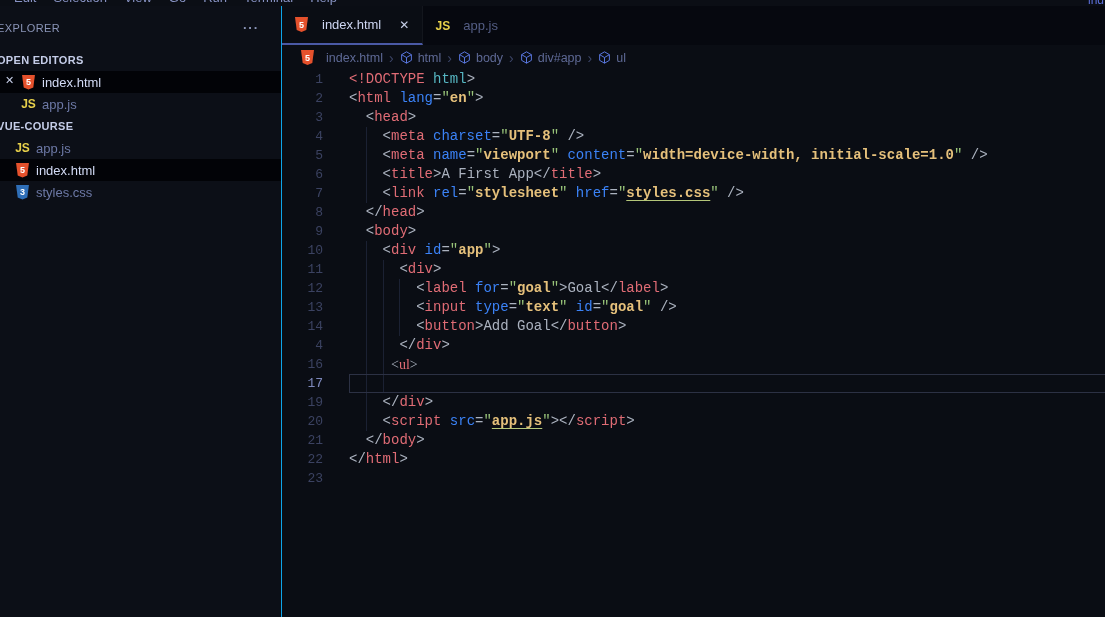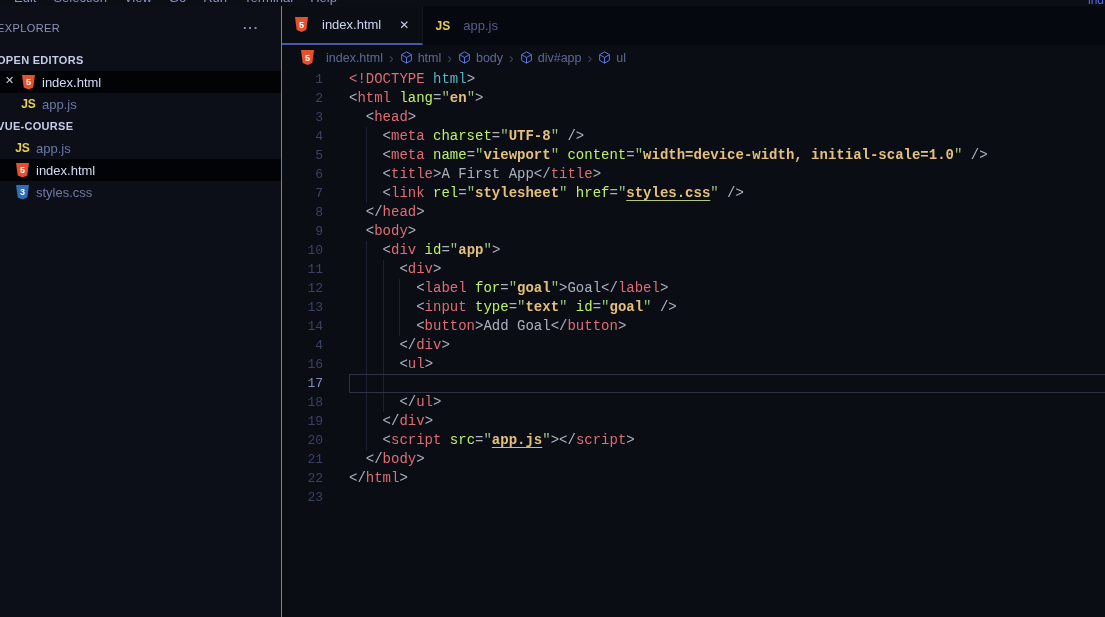--- a/index.html
+++ b/index.html
@@ -52,21 +52,21 @@
   .code{flex:1;font-family:"Liberation Mono","DejaVu Sans Mono",monospace;font-size:14px;line-height:19px}
   .line{display:flex;height:19px;position:relative;white-space:pre;cursor:text}
   .gutter{width:67px;min-width:67px;text-align:right;padding-right:26px;box-sizing:border-box;color:#3b4261;font-size:13px}
   .line.active .gutter{color:#7d88bb}
   .lc{position:relative;flex:1}
   .guide{position:absolute;top:0;bottom:0;width:1px;background:#1b2133}
   .line.active::after{content:"";position:absolute;left:67px;right:0;top:0;bottom:0;border:1px solid #2c3144;border-right:none;pointer-events:none}
 
   .tk-p{color:#abb2bf}
   .tk-t{color:#e06c75}
-  .tk-a{color:#bef264}
+  .tk-a{color:#3b82f6}
   .tk-q{color:#98c379}
   .tk-s{color:#e5c07b;font-weight:bold}
   .tk-l{color:#e5c07b;font-weight:bold;text-decoration:underline;text-decoration-color:#b5c77a;text-underline-offset:3px}
   .tk-x{color:#abb2bf}
   .tk-k{color:#56b6c2}
 </style>
 </head>
 <body>
 
 <div class="app">
@@ -177,23 +177,22 @@
           <div class="line"><span class="gutter">6</span><span class="lc"><span class="guide" style="left: calc(2ch);"></span><span style="padding-left: 4ch; display: inline-block;"><span class="tk-p">&lt;</span><span class="tk-t">title</span><span class="tk-p">&gt;</span><span class="tk-x">A First App</span><span class="tk-p">&lt;/</span><span class="tk-t">title</span><span class="tk-p">&gt;</span></span></span></div>
           <div class="line"><span class="gutter">7</span><span class="lc"><span class="guide" style="left: calc(2ch);"></span><span style="padding-left: 4ch; display: inline-block;"><span class="tk-p">&lt;</span><span class="tk-t">link</span><span class="tk-a"> rel</span><span class="tk-p">=</span><span class="tk-q">"</span><span class="tk-s">stylesheet</span><span class="tk-q">"</span><span class="tk-a"> href</span><span class="tk-p">=</span><span class="tk-q">"</span><span class="tk-l">styles.css</span><span class="tk-q">"</span><span class="tk-p"> /&gt;</span></span></span></div>
           <div class="line"><span class="gutter">8</span><span class="lc"><span style="padding-left: 2ch; display: inline-block;"><span class="tk-p">&lt;/</span><span class="tk-t">head</span><span class="tk-p">&gt;</span></span></span></div>
           <div class="line"><span class="gutter">9</span><span class="lc"><span style="padding-left: 2ch; display: inline-block;"><span class="tk-p">&lt;</span><span class="tk-t">body</span><span class="tk-p">&gt;</span></span></span></div>
           <div class="line"><span class="gutter">10</span><span class="lc"><span class="guide" style="left: calc(2ch);"></span><span style="padding-left: 4ch; display: inline-block;"><span class="tk-p">&lt;</span><span class="tk-t">div</span><span class="tk-a"> id</span><span class="tk-p">=</span><span class="tk-q">"</span><span class="tk-s">app</span><span class="tk-q">"</span><span class="tk-p">&gt;</span></span></span></div>
           <div class="line"><span class="gutter">11</span><span class="lc"><span class="guide" style="left: calc(2ch);"></span><span class="guide" style="left: calc(4ch);"></span><span style="padding-left: 6ch; display: inline-block;"><span class="tk-p">&lt;</span><span class="tk-t">div</span><span class="tk-p">&gt;</span></span></span></div>
           <div class="line"><span class="gutter">12</span><span class="lc"><span class="guide" style="left: calc(2ch);"></span><span class="guide" style="left: calc(4ch);"></span><span class="guide" style="left: calc(6ch);"></span><span style="padding-left: 8ch; display: inline-block;"><span class="tk-p">&lt;</span><span class="tk-t">label</span><span class="tk-a"> for</span><span class="tk-p">=</span><span class="tk-q">"</span><span class="tk-s">goal</span><span class="tk-q">"</span><span class="tk-p">&gt;</span><span class="tk-x">Goal</span><span class="tk-p">&lt;/</span><span class="tk-t">label</span><span class="tk-p">&gt;</span></span></span></div>
           <div class="line"><span class="gutter">13</span><span class="lc"><span class="guide" style="left: calc(2ch);"></span><span class="guide" style="left: calc(4ch);"></span><span class="guide" style="left: calc(6ch);"></span><span style="padding-left: 8ch; display: inline-block;"><span class="tk-p">&lt;</span><span class="tk-t">input</span><span class="tk-a"> type</span><span class="tk-p">=</span><span class="tk-q">"</span><span class="tk-s">text</span><span class="tk-q">"</span><span class="tk-a"> id</span><span class="tk-p">=</span><span class="tk-q">"</span><span class="tk-s">goal</span><span class="tk-q">"</span><span class="tk-p"> /&gt;</span></span></span></div>
           <div class="line"><span class="gutter">14</span><span class="lc"><span class="guide" style="left: calc(2ch);"></span><span class="guide" style="left: calc(4ch);"></span><span class="guide" style="left: calc(6ch);"></span><span style="padding-left: 8ch; display: inline-block;"><span class="tk-p">&lt;</span><span class="tk-t">button</span><span class="tk-p">&gt;</span><span class="tk-x">Add Goal</span><span class="tk-p">&lt;/</span><span class="tk-t">button</span><span class="tk-p">&gt;</span></span></span></div>
           <div class="line"><span class="gutter">4</span><span class="lc"><span class="guide" style="left: calc(2ch);"></span><span class="guide" style="left: calc(4ch);"></span><span style="padding-left: 6ch; display: inline-block;"><span class="tk-p">&lt;/</span><span class="tk-t">div</span><span class="tk-p">&gt;</span></span></span></div>
-          <div class="line"><span class="gutter">16</span><span class="lc"><span class="guide" style="left: calc(2ch);"></span><span class="guide" style="left: calc(4ch);"></span><span style="padding-left: 6ch; display: inline-block;"><span class="tk-p">&lt;</span><span class="tk-t">ul</span><span class="tk-p">&gt;</span></span></span></div>
+          <div class="line"><span class="gutter">16</span><span class="lc"><span class="guide" style="left: calc(2ch);"></span><span class="guide" style="left: calc(4ch);"></span><span style="padding-left: 6ch; display: inline-block; font-family: Liberation Serif, serif;"><span class="tk-p">&lt;</span><span class="tk-t">ul</span><span class="tk-p">&gt;</span></span></span></div>
           <div class="line active"><span class="gutter">17</span><span class="lc"><span class="guide" style="left: calc(2ch);"></span><span class="guide" style="left: calc(4ch);"></span><span style="padding-left: 0ch; display: inline-block;"></span></span></div>
-          <div class="line"><span class="gutter">18</span><span class="lc"><span class="guide" style="left: calc(2ch);"></span><span class="guide" style="left: calc(4ch);"></span><span style="padding-left: 6ch; display: inline-block;"><span class="tk-p">&lt;/</span><span class="tk-t">ul</span><span class="tk-p">&gt;</span></span></span></div>
           <div class="line"><span class="gutter">19</span><span class="lc"><span class="guide" style="left: calc(2ch);"></span><span style="padding-left: 4ch; display: inline-block;"><span class="tk-p">&lt;/</span><span class="tk-t">div</span><span class="tk-p">&gt;</span></span></span></div>
           <div class="line"><span class="gutter">20</span><span class="lc"><span class="guide" style="left: calc(2ch);"></span><span style="padding-left: 4ch; display: inline-block;"><span class="tk-p">&lt;</span><span class="tk-t">script</span><span class="tk-a"> src</span><span class="tk-p">=</span><span class="tk-q">"</span><span class="tk-l">app.js</span><span class="tk-q">"</span><span class="tk-p">&gt;</span><span class="tk-p">&lt;/</span><span class="tk-t">script</span><span class="tk-p">&gt;</span></span></span></div>
           <div class="line"><span class="gutter">21</span><span class="lc"><span style="padding-left: 2ch; display: inline-block;"><span class="tk-p">&lt;/</span><span class="tk-t">body</span><span class="tk-p">&gt;</span></span></span></div>
           <div class="line"><span class="gutter">22</span><span class="lc"><span style="padding-left: 0ch; display: inline-block;"><span class="tk-p">&lt;/</span><span class="tk-t">html</span><span class="tk-p">&gt;</span></span></span></div>
           <div class="line"><span class="gutter">23</span><span class="lc"><span style="padding-left: 0ch; display: inline-block;"></span></span></div>
         </div>
     </section>
 
   </div>
 </div>

